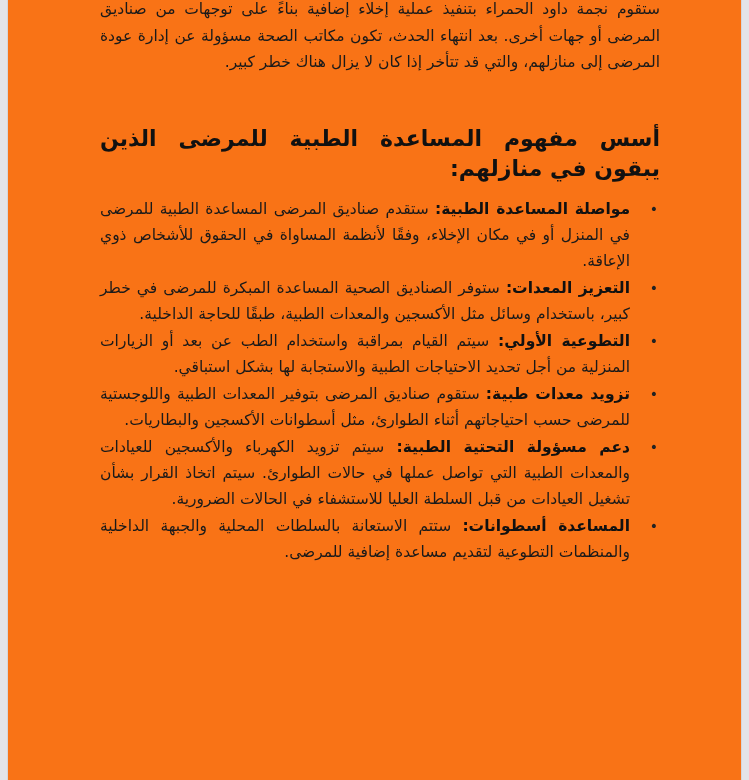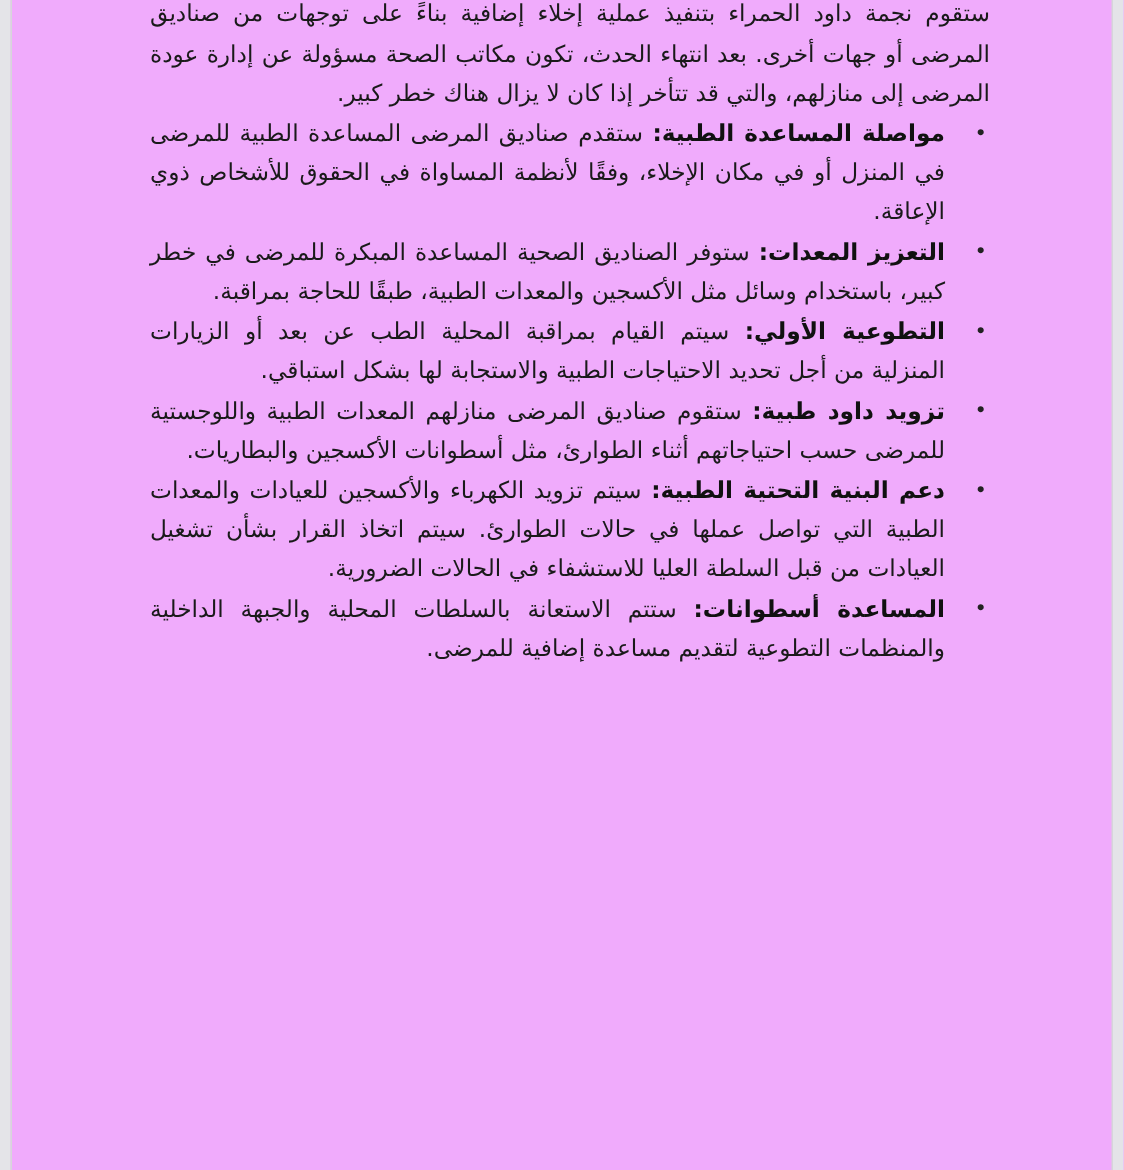--- a/index.html
+++ b/index.html
@@ -4,21 +4,21 @@
   <style>
     html, body { margin: 0; padding: 0; }
     body {
       width: 749px; height: 780px; overflow: hidden;
       background: #e4e4e8;
       position: relative;
       font-family: "DejaVu Sans", sans-serif;
     }
     .page {
       position: absolute; left: 7px; top: 0; width: 733px; height: 780px;
-      background: #f0abfc;
+      background: #f97316;
       border-left: 1px solid #d6d6da;
       border-right: 1px solid #d6d6da;
     }
     .content {
       position: absolute; left: 92px; width: 560px; top: -4px;
       direction: rtl; text-align: justify; color: #1a1a1a;
     }
     .intro {
       font-size: 15.5px; line-height: 26.5px; margin: 0;
       text-align-last: right;
@@ -36,40 +36,41 @@
       position: absolute; right: -28px; top: 0; font-size: 14px; color: #222;
     }
     .term { font-weight: bold; color: #111; }
   </style>
 </head>
 <body>
 
 <div class="page">
   <div class="content">
     <p class="intro">ستقوم نجمة داود الحمراء بتنفيذ عملية إخلاء إضافية بناءً على توجهات من صناديق المرضى أو جهات أخرى. بعد انتهاء الحدث، تكون مكاتب الصحة مسؤولة عن إدارة عودة المرضى إلى منازلهم، والتي قد تتأخر إذا كان لا يزال هناك خطر كبير.</p>
+    <h2 class="heading">أسس مفهوم المساعدة الطبية للمرضى الذين يبقون في منازلهم:</h2>
     <ul class="items">
       <li>
         <span class="bullet">•</span>
         <span class="term">مواصلة المساعدة الطبية:</span><span> ستقدم صناديق المرضى المساعدة الطبية للمرضى في المنزل أو في مكان الإخلاء، وفقًا لأنظمة المساواة في الحقوق للأشخاص ذوي الإعاقة.</span>
       </li>
       <li>
         <span class="bullet">•</span>
-        <span class="term">التعزيز المعدات:</span><span> ستوفر الصناديق الصحية المساعدة المبكرة للمرضى في خطر كبير، باستخدام وسائل مثل الأكسجين والمعدات الطبية، طبقًا للحاجة بمراقبة.</span>
+        <span class="term">التعزيز المعدات:</span><span> ستوفر الصناديق الصحية المساعدة المبكرة للمرضى في خطر كبير، باستخدام وسائل مثل الأكسجين والمعدات الطبية، طبقًا للحاجة الداخلية.</span>
       </li>
       <li>
         <span class="bullet">•</span>
-        <span class="term">التطوعية الأولي:</span><span> سيتم القيام بمراقبة المحلية الطب عن بعد أو الزيارات المنزلية من أجل تحديد الاحتياجات الطبية والاستجابة لها بشكل استباقي.</span>
+        <span class="term">التطوعية الأولي:</span><span> سيتم القيام بمراقبة واستخدام الطب عن بعد أو الزيارات المنزلية من أجل تحديد الاحتياجات الطبية والاستجابة لها بشكل استباقي.</span>
       </li>
       <li>
         <span class="bullet">•</span>
-        <span class="term">تزويد داود طبية:</span><span> ستقوم صناديق المرضى منازلهم المعدات الطبية واللوجستية للمرضى حسب احتياجاتهم أثناء الطوارئ، مثل أسطوانات الأكسجين والبطاريات.</span>
+        <span class="term">تزويد معدات طبية:</span><span> ستقوم صناديق المرضى بتوفير المعدات الطبية واللوجستية للمرضى حسب احتياجاتهم أثناء الطوارئ، مثل أسطوانات الأكسجين والبطاريات.</span>
       </li>
       <li>
         <span class="bullet">•</span>
-        <span class="term">دعم البنية التحتية الطبية:</span><span> سيتم تزويد الكهرباء والأكسجين للعيادات والمعدات الطبية التي تواصل عملها في حالات الطوارئ. سيتم اتخاذ القرار بشأن تشغيل العيادات من قبل السلطة العليا للاستشفاء في الحالات الضرورية.</span>
+        <span class="term">دعم مسؤولة التحتية الطبية:</span><span> سيتم تزويد الكهرباء والأكسجين للعيادات والمعدات الطبية التي تواصل عملها في حالات الطوارئ. سيتم اتخاذ القرار بشأن تشغيل العيادات من قبل السلطة العليا للاستشفاء في الحالات الضرورية.</span>
       </li>
       <li>
         <span class="bullet">•</span>
         <span class="term">المساعدة أسطوانات:</span><span> ستتم الاستعانة بالسلطات المحلية والجبهة الداخلية والمنظمات التطوعية لتقديم مساعدة إضافية للمرضى.</span>
       </li>
     </ul>
   </div>
 </div>
 
 </body></html>

